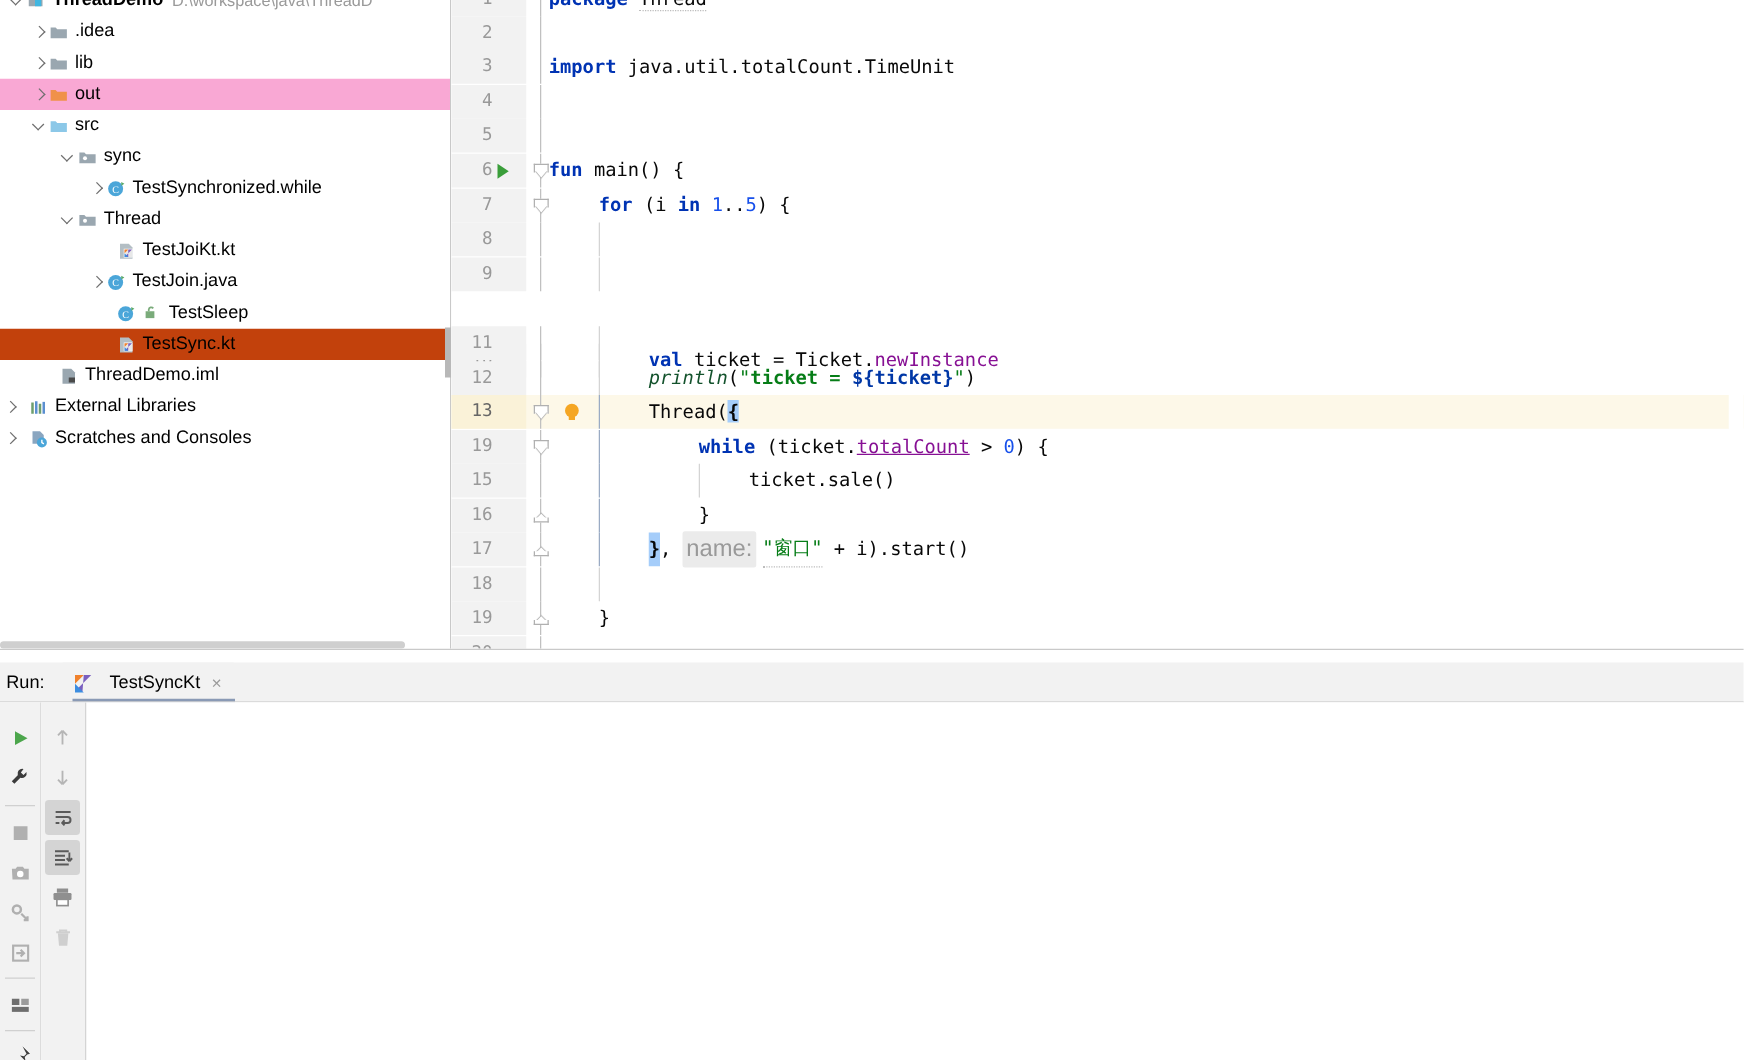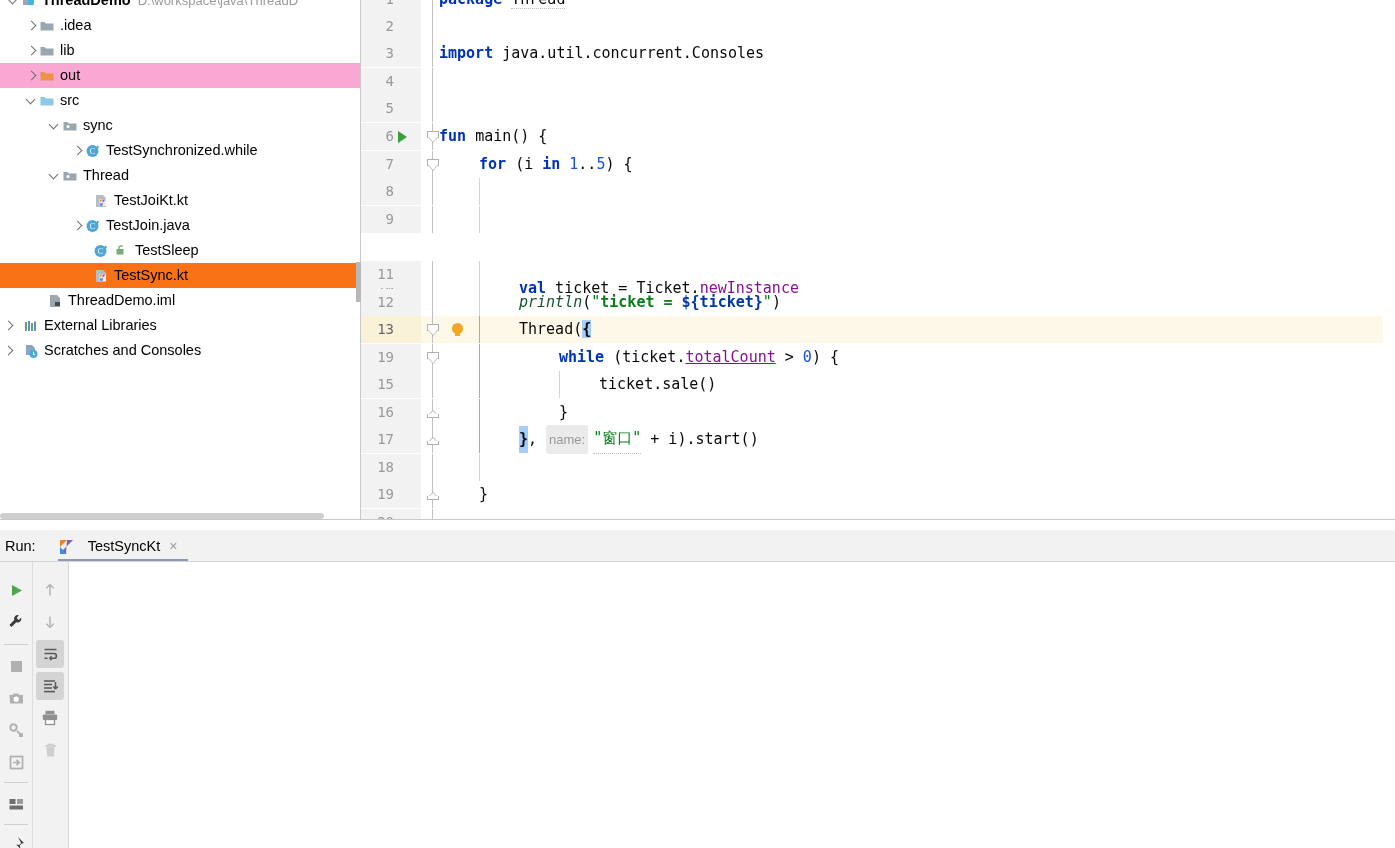--- a/index.html
+++ b/index.html
@@ -24,21 +24,21 @@
     position: relative;
     height: 25px;
     display: flex;
     align-items: center;
     white-space: nowrap;
     font-size: 14.5px;
     color: #000000;
     padding-left: 0;
   }
   .tree-row.hl-yellow { background: #f9a8d4; }
-  .tree-row.hl-sel    { background: #f97316; }
+  .tree-row.hl-sel    { background: #c2410c; }
 
   .arrow {
     width: 15px; height: 15px;
     flex: 0 0 15px;
     position: relative;
   }
   .arrow.collapsed::before,
   .arrow.expanded::before {
     content: "";
     position: absolute;
@@ -222,21 +222,21 @@
   .str { color: #067d17; }
   .num { color: #1750eb; }
   .it  { font-style: italic; color: #14532d; }
   .field { color: #871094; }
   .ul  { text-decoration: underline; }
   .tpl { color: #0037a6; font-weight: bold; }
   .sel-brace { background: #a5cdfa; color: #080808; font-weight: bold; }
   .hint {
     background: #ebebeb;
     color: #999999;
-    font-size: 13px;
+    font-size: 19px;
     font-family: "Liberation Sans", sans-serif;
     padding: 1px 3px;
     border-radius: 2px;
   }
   .squiggle {
     border-bottom: 1.5px dotted #bdbdbd;
   }
 
   
   #editor-markers {
@@ -557,21 +557,21 @@
     </div>
 
     <div class="code-line" style="top:13px; position:absolute; left:0; width:1034px;">
       <div class="gutter"><span class="lineno">2</span></div>
       <div class="fold-col"><div class="fold-line"></div></div>
     </div>
 
     <div class="code-line" style="top:40px; position:absolute; left:0; width:1034px;">
       <div class="gutter"><span class="lineno">3</span></div>
       <div class="fold-col"><div class="fold-line"></div></div>
-      <div class="code-text"><span class="kw">import</span> <span>java.util.concurrent.Consoles</span></div>
+      <div class="code-text"><span class="kw">import</span> <span>java.util.totalCount.TimeUnit</span></div>
     </div>
 
     <div class="code-line" style="top:68px; position:absolute; left:0; width:1034px;">
       <div class="gutter"><span class="lineno">4</span></div>
       <div class="fold-col"><div class="fold-line"></div></div>
     </div>
 
     <div class="code-line" style="top:95px; position:absolute; left:0; width:1034px;">
       <div class="gutter"><span class="lineno">5</span></div>
       <div class="fold-col"><div class="fold-line"></div></div>

